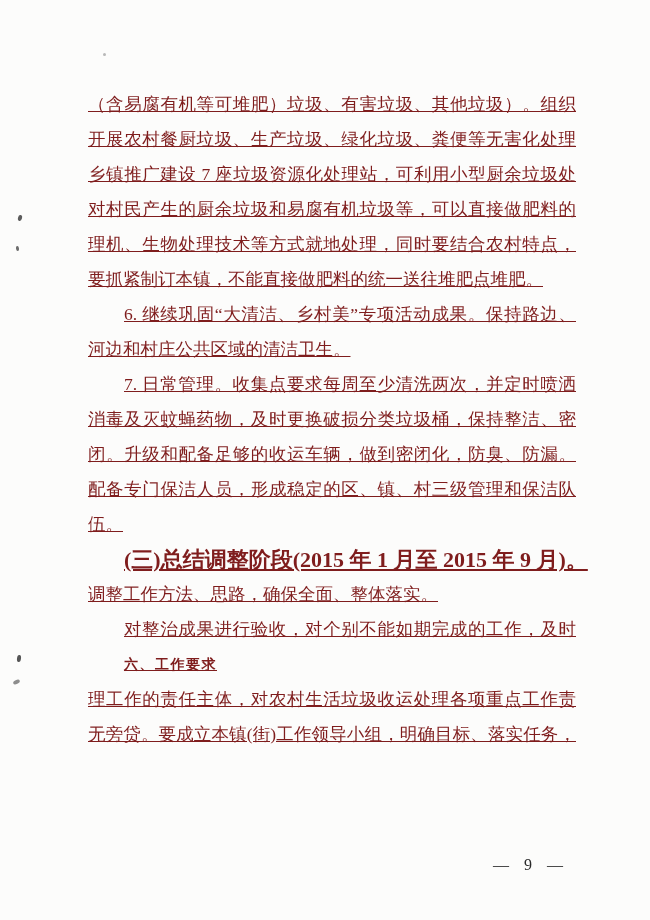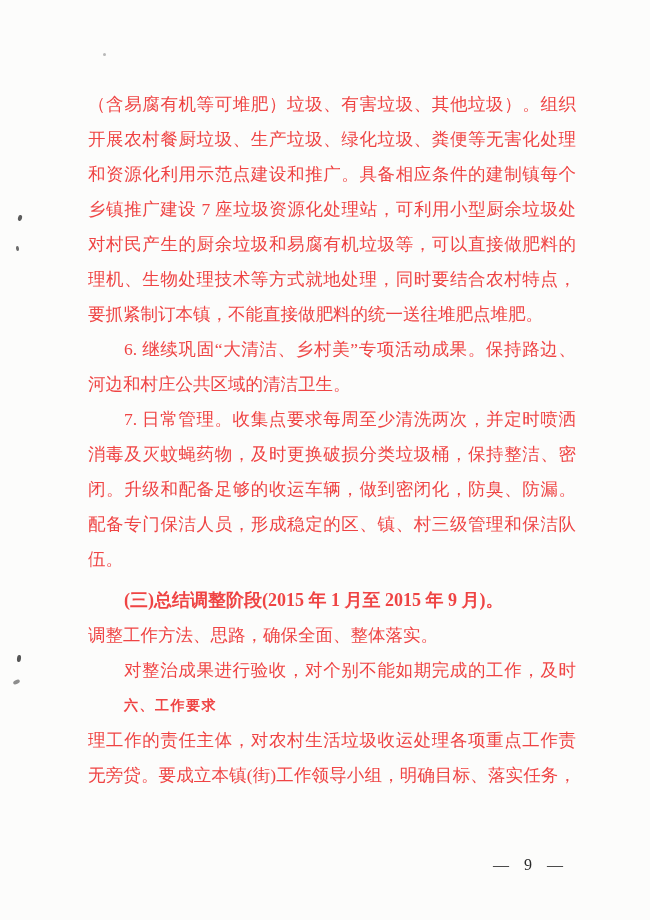--- a/index.html
+++ b/index.html
@@ -18,37 +18,37 @@
   .text-block {
     position: absolute;
     left: 88px;
     top: 87px;
     width: 488px;
   }
   .line {
     height: 35px;
     line-height: 35px;
     font-size: 17.5px;
-    color: #ef4444;
+    color: #7f1d1d;
     text-align: left;
     white-space: nowrap;
+    text-decoration: underline;
   }
   .line.justify {
     white-space: normal;
     text-align: justify;
     text-align-last: justify;
     text-justify: inter-character;
   }
   .line.indent {
     text-indent: 36px;
   }
   .line.bold {
     font-weight: 700;
-    font-size: 18px;
-    margin-top: 6px;
+    font-size: 22px;
   }
   .line.heading {
     font-family: "Liberation Sans", "DejaVu Sans", sans-serif;
     font-weight: 700;
     font-size: 14px;
     letter-spacing: 1.5px;
   }
   .page-number {
     position: absolute;
     left: 493px;
@@ -70,21 +70,20 @@
   .speck-4 { left: 17px;  top: 655px; width: 4px; height: 7px; background: #565656; transform: rotate(8deg); }
   .speck-5 { left: 13px;  top: 680px; width: 7px; height: 4px; background: #8d8d8d; transform: rotate(-25deg); }
 </style>
 </head>
 <body>
 
 <div class="page">
   <div class="text-block">
       <div class="line justify">（含易腐有机等可堆肥）垃圾、有害垃圾、其他垃圾）。组织</div>
       <div class="line justify">开展农村餐厨垃圾、生产垃圾、绿化垃圾、粪便等无害化处理</div>
-      <div class="line justify">和资源化利用示范点建设和推广。具备相应条件的建制镇每个</div>
       <div class="line justify">乡镇推广建设 7 座垃圾资源化处理站，可利用小型厨余垃圾处</div>
       <div class="line justify">对村民产生的厨余垃圾和易腐有机垃圾等，可以直接做肥料的</div>
       <div class="line justify">理机、生物处理技术等方式就地处理，同时要结合农村特点，</div>
       <div class="line">要抓紧制订本镇，不能直接做肥料的统一送往堆肥点堆肥。</div>
       <div class="line indent justify">6. 继续巩固“大清洁、乡村美”专项活动成果。保持路边、</div>
       <div class="line">河边和村庄公共区域的清洁卫生。</div>
       <div class="line indent justify">7. 日常管理。收集点要求每周至少清洗两次，并定时喷洒</div>
       <div class="line justify">消毒及灭蚊蝇药物，及时更换破损分类垃圾桶，保持整洁、密</div>
       <div class="line justify">闭。升级和配备足够的收运车辆，做到密闭化，防臭、防漏。</div>
       <div class="line justify">配备专门保洁人员，形成稳定的区、镇、村三级管理和保洁队</div>

